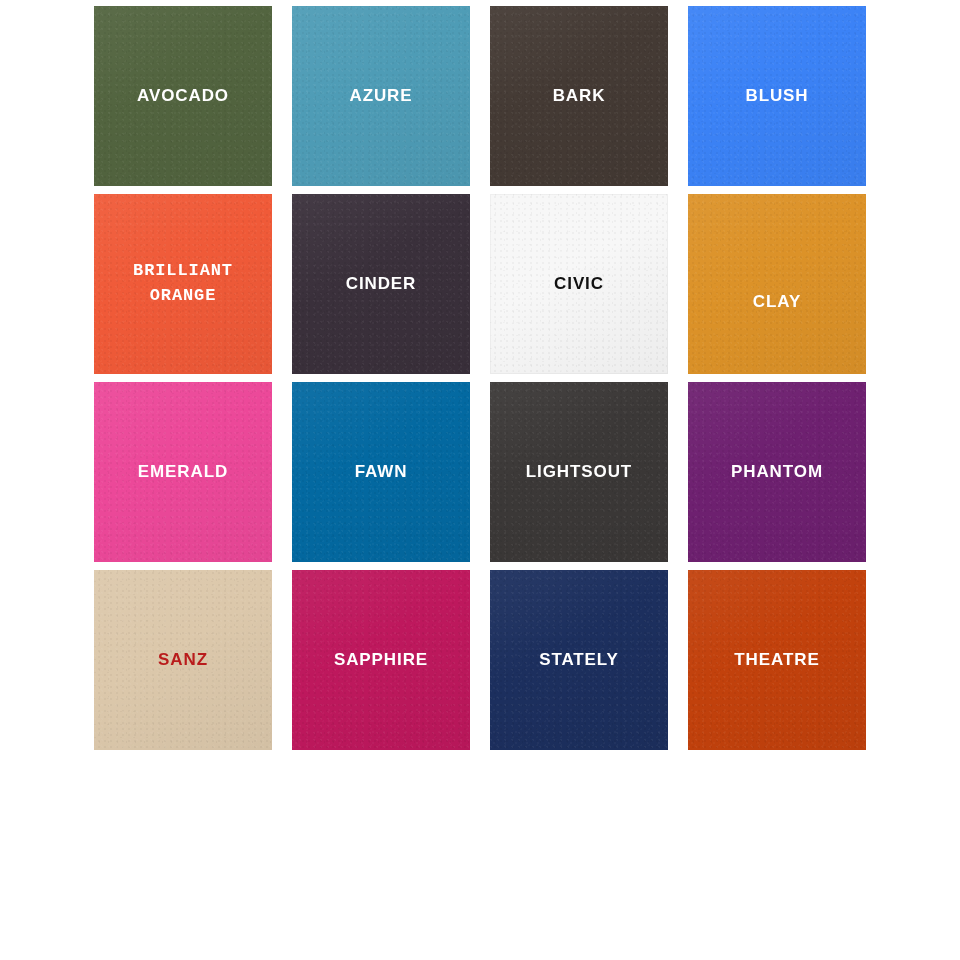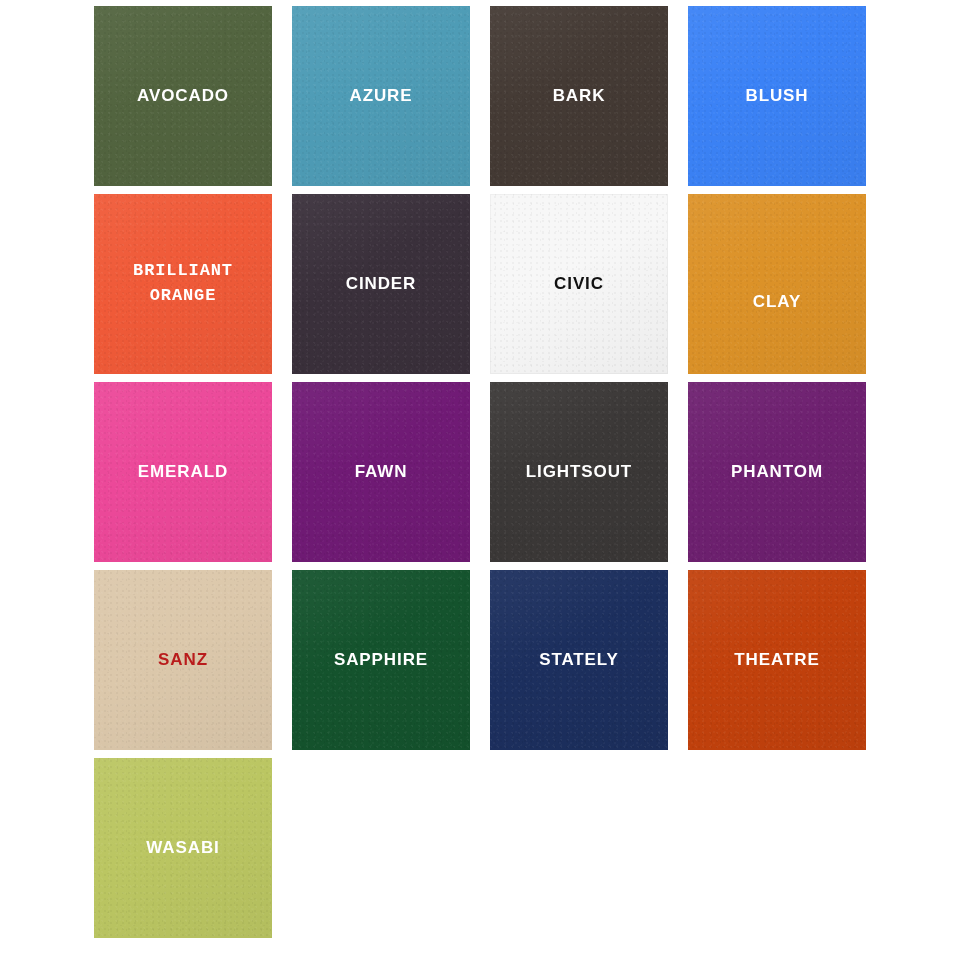--- a/index.html
+++ b/index.html
@@ -120,53 +120,48 @@
     <div class="swatch" style="background: rgb(220, 146, 40);">
       <span class="sheen"></span>
       <span class="texture"></span>
       <span class="swatch-label" style="color: rgb(255, 255, 255); margin-top: 36px;">CLAY</span>
     </div>
     <div class="swatch" style="background: #ec4899;">
       <span class="sheen"></span>
       <span class="texture"></span>
       <span class="swatch-label" style="color: rgb(255, 255, 255);">EMERALD</span>
     </div>
-    <div class="swatch" style="background: #701a75;">
+    <div class="swatch" style="background: #0369a1;">
       <span class="sheen"></span>
       <span class="texture"></span>
       <span class="swatch-label" style="color: rgb(255, 255, 255);">FAWN</span>
     </div>
     <div class="swatch" style="background: rgb(59, 56, 55);">
       <span class="sheen"></span>
       <span class="texture"></span>
       <span class="swatch-label" style="color: rgb(255, 255, 255);">LIGHTSOUT</span>
     </div>
     <div class="swatch" style="background: rgb(110, 32, 112);">
       <span class="sheen"></span>
       <span class="texture"></span>
       <span class="swatch-label" style="color: rgb(255, 255, 255);">PHANTOM</span>
     </div>
     <div class="swatch" style="background: rgb(220, 200, 171);">
       <span class="sheen"></span>
       <span class="texture"></span>
       <span class="swatch-label" style="color: #b91c1c;">SANZ</span>
     </div>
-    <div class="swatch" style="background: #14532d;">
+    <div class="swatch" style="background: #be185d;">
       <span class="sheen"></span>
       <span class="texture"></span>
       <span class="swatch-label" style="color: rgb(255, 255, 255);">SAPPHIRE</span>
     </div>
     <div class="swatch" style="background: rgb(28, 47, 94);">
       <span class="sheen"></span>
       <span class="texture"></span>
       <span class="swatch-label" style="color: rgb(255, 255, 255);">STATELY</span>
     </div>
     <div class="swatch" style="background: #c2410c;">
       <span class="sheen"></span>
       <span class="texture"></span>
       <span class="swatch-label" style="color: rgb(255, 255, 255);">THEATRE</span>
     </div>
-    <div class="swatch" style="background: rgb(187, 198, 98);">
-      <span class="sheen"></span>
-      <span class="texture"></span>
-      <span class="swatch-label" style="color: rgb(255, 255, 255);">WASABI</span>
-    </div>
   </main>
 
 </body></html>

